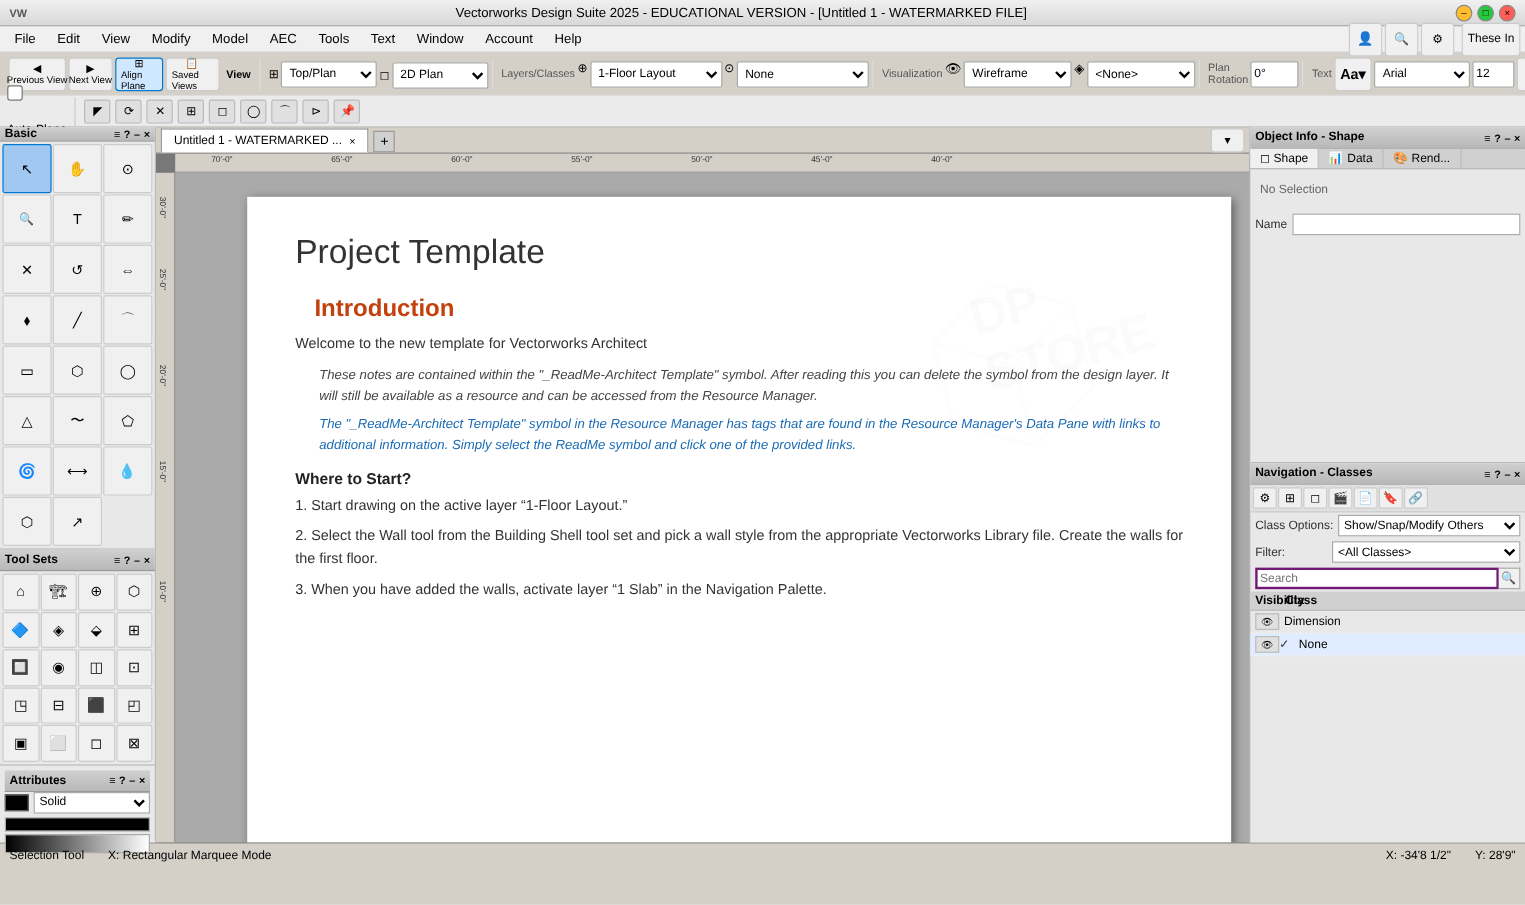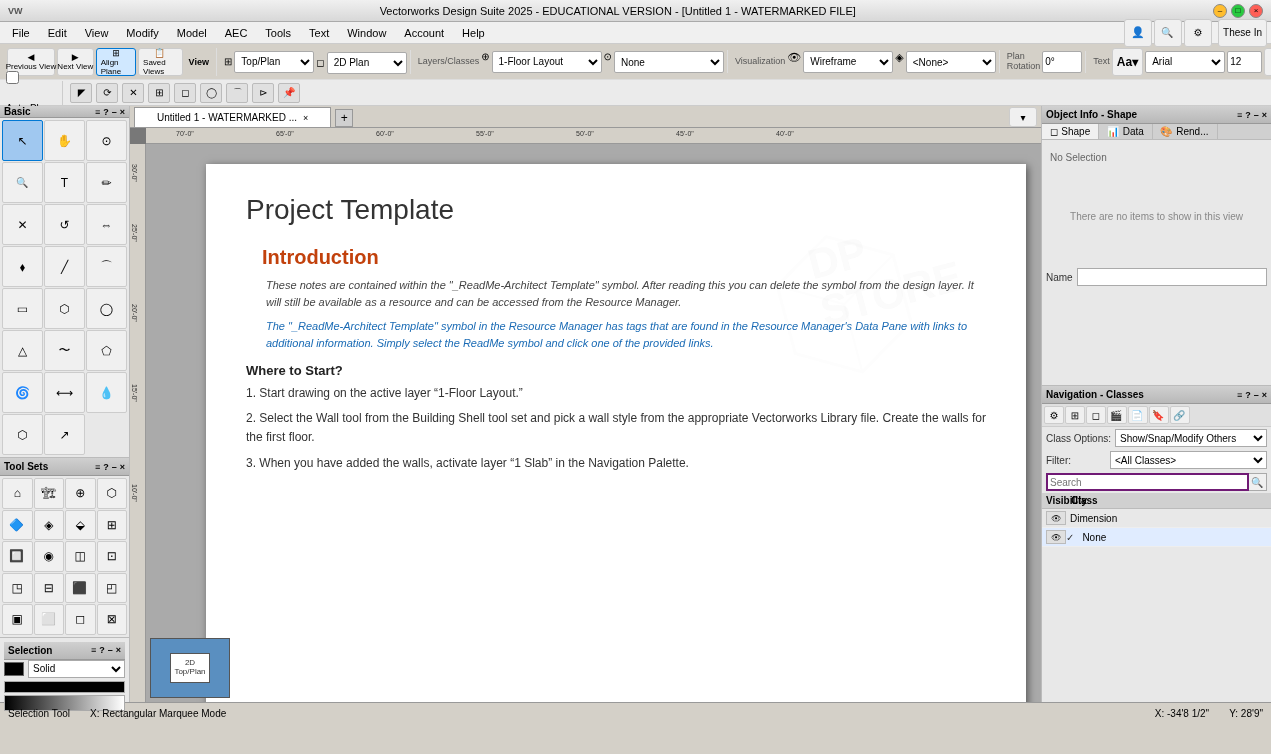--- a/index.html
+++ b/index.html
@@ -160,21 +160,21 @@
     #tab-bar {
       background: #d4d0c8;
       height: 22px;
       display: flex;
       align-items: flex-end;
       padding: 0 4px;
       border-bottom: 1px solid #999;
     }
     .tab {
       height: 20px;
-      padding: 0 22px;
+      padding: 0 10px;
       background: #e8e8e8;
       border: 1px solid #999;
       border-bottom: none;
       display: flex; align-items: center;
       font-size: 10px;
       cursor: pointer;
       gap: 6px;
     }
     .tab.active { background: white; }
     .tab-close { font-size: 9px; cursor: pointer; }
@@ -536,21 +536,21 @@
         <div class="tool-item">◰</div>
         <div class="tool-item">▣</div>
         <div class="tool-item">⬜</div>
         <div class="tool-item">◻</div>
         <div class="tool-item">⊠</div>
       </div>
     </div>
 
     <div id="attributes-panel">
       <div class="panel-header">
-        <span>Selection</span>
+        <span>Attributes</span>
         <div class="panel-header-icons">
           <span style="cursor:pointer;">≡</span>
           <span style="cursor:pointer;">?</span>
           <span style="cursor:pointer;">–</span>
           <span style="cursor:pointer;">×</span>
         </div>
       </div>
       <div class="attr-row">
         <div class="color-swatch"></div>
         <select class="attr-select">
@@ -607,36 +607,29 @@
 
               <polygon points="100,20 160,55 160,125 100,160 40,125 40,55" fill="none" stroke="#888" stroke-width="3"></polygon>
               <polygon points="100,20 160,55 100,90 40,55" fill="none" stroke="#888" stroke-width="2"></polygon>
               <line x1="100" y1="90" x2="100" y2="160" stroke="#888" stroke-width="2"></line>
               <line x1="160" y1="55" x2="160" y2="125" stroke="#888" stroke-width="2"></line>
             </svg>
             <span style="position:absolute;top:20px;right:-20px;font-size:42px;font-weight:bold;color:#999;opacity:0.3;">DP<br>STORE</span>
           </div>
 
           <h2 class="doc-section">Introduction</h2>
+          <p class="doc-para">Welcome to the new template for Vectorworks Architect</p>
           <p class="doc-italic">These notes are contained within the "_ReadMe-Architect Template" symbol.  After reading this you can delete the symbol from the design layer.  It will still be available as a resource and can be accessed from the Resource Manager.</p>
           <p class="doc-link">The "_ReadMe-Architect Template" symbol in the Resource Manager has tags that are found in the Resource Manager's Data Pane with links to additional information. Simply select the ReadMe symbol and click one of the provided links.</p>
           <h3 class="doc-subsection">Where to Start?</h3>
           <p class="doc-item">1. Start drawing on the active layer “1-Floor Layout.”</p>
           <p class="doc-item">2. Select the Wall tool from the Building Shell tool set and pick a wall style from the appropriate Vectorworks Library file. Create the walls for the first floor.</p>
           <p class="doc-item">3.  When you have added the walls, activate layer “1 Slab” in the Navigation Palette.</p>
         </div>
 
-        <div id="mini-view">
-          <div style="background:#5a8fc0;width:100%;height:100%;display:flex;flex-direction:column;align-items:center;justify-content:center;">
-            <div style="background:white;width:40px;height:30px;border:1px solid #555;display:flex;align-items:center;justify-content:center;">
-              <div style="font-size:8px;text-align:center;color:#333;line-height:1.1;">2D
-Top/Plan</div>
-            </div>
-          </div>
-        </div>
       </div>
     </div>
   </div>
 
   <div id="right-panels">
 
     <div class="right-panel" style="height:280px;">
       <div class="panel-header">
         <span>Object Info - Shape</span>
         <div class="panel-header-icons">
@@ -655,21 +648,20 @@
           <span>📊</span>
           <span>Data</span>
         </div>
         <div class="right-panel-tab">
           <span>🎨</span>
           <span>Rend...</span>
         </div>
       </div>
       <div class="panel-content">
         <div class="no-selection">No Selection</div>
-        <div class="no-items">There are no items to show in this view</div>
       </div>
       <div class="name-row">
         <span class="name-label">Name</span>
         <input class="name-input" type="text" value="" style="">
       </div>
     </div>
 
     <div id="nav-panel">
       <div class="panel-header">
         <span>Navigation - Classes</span>

